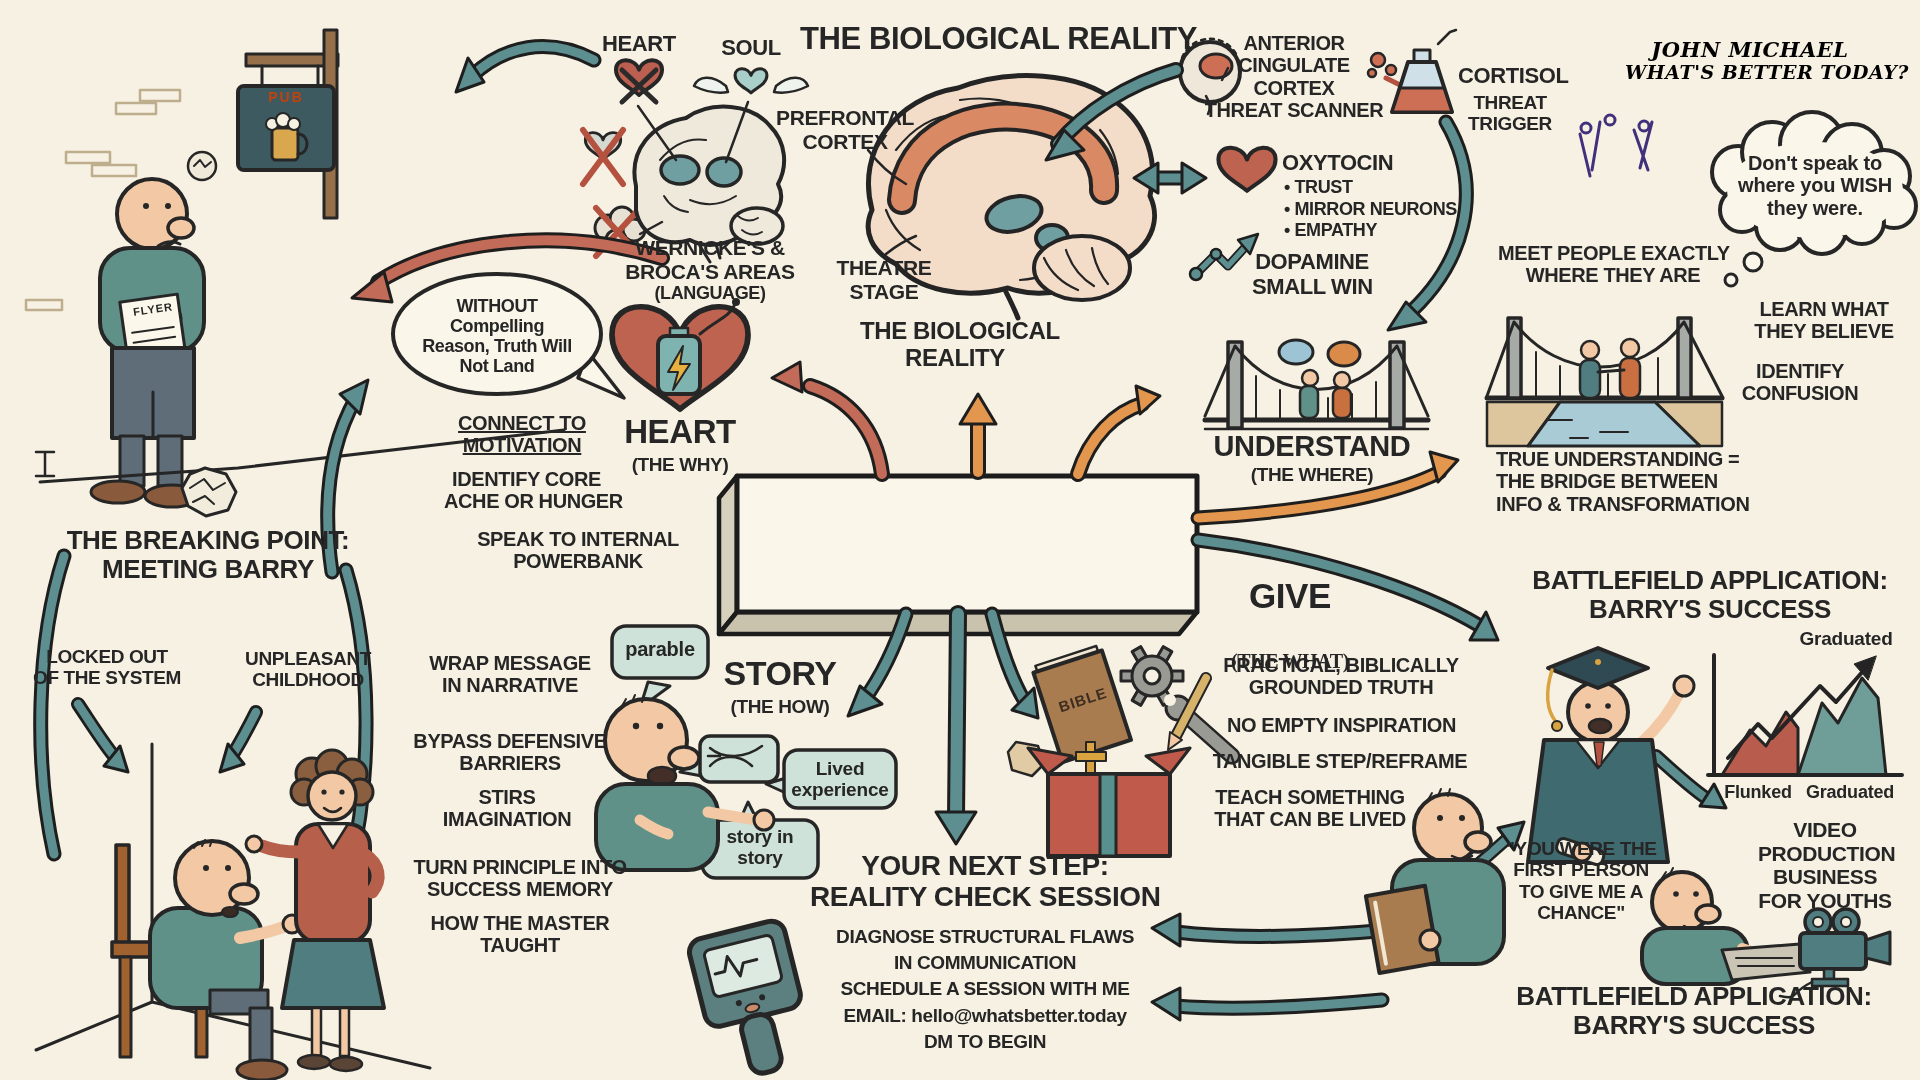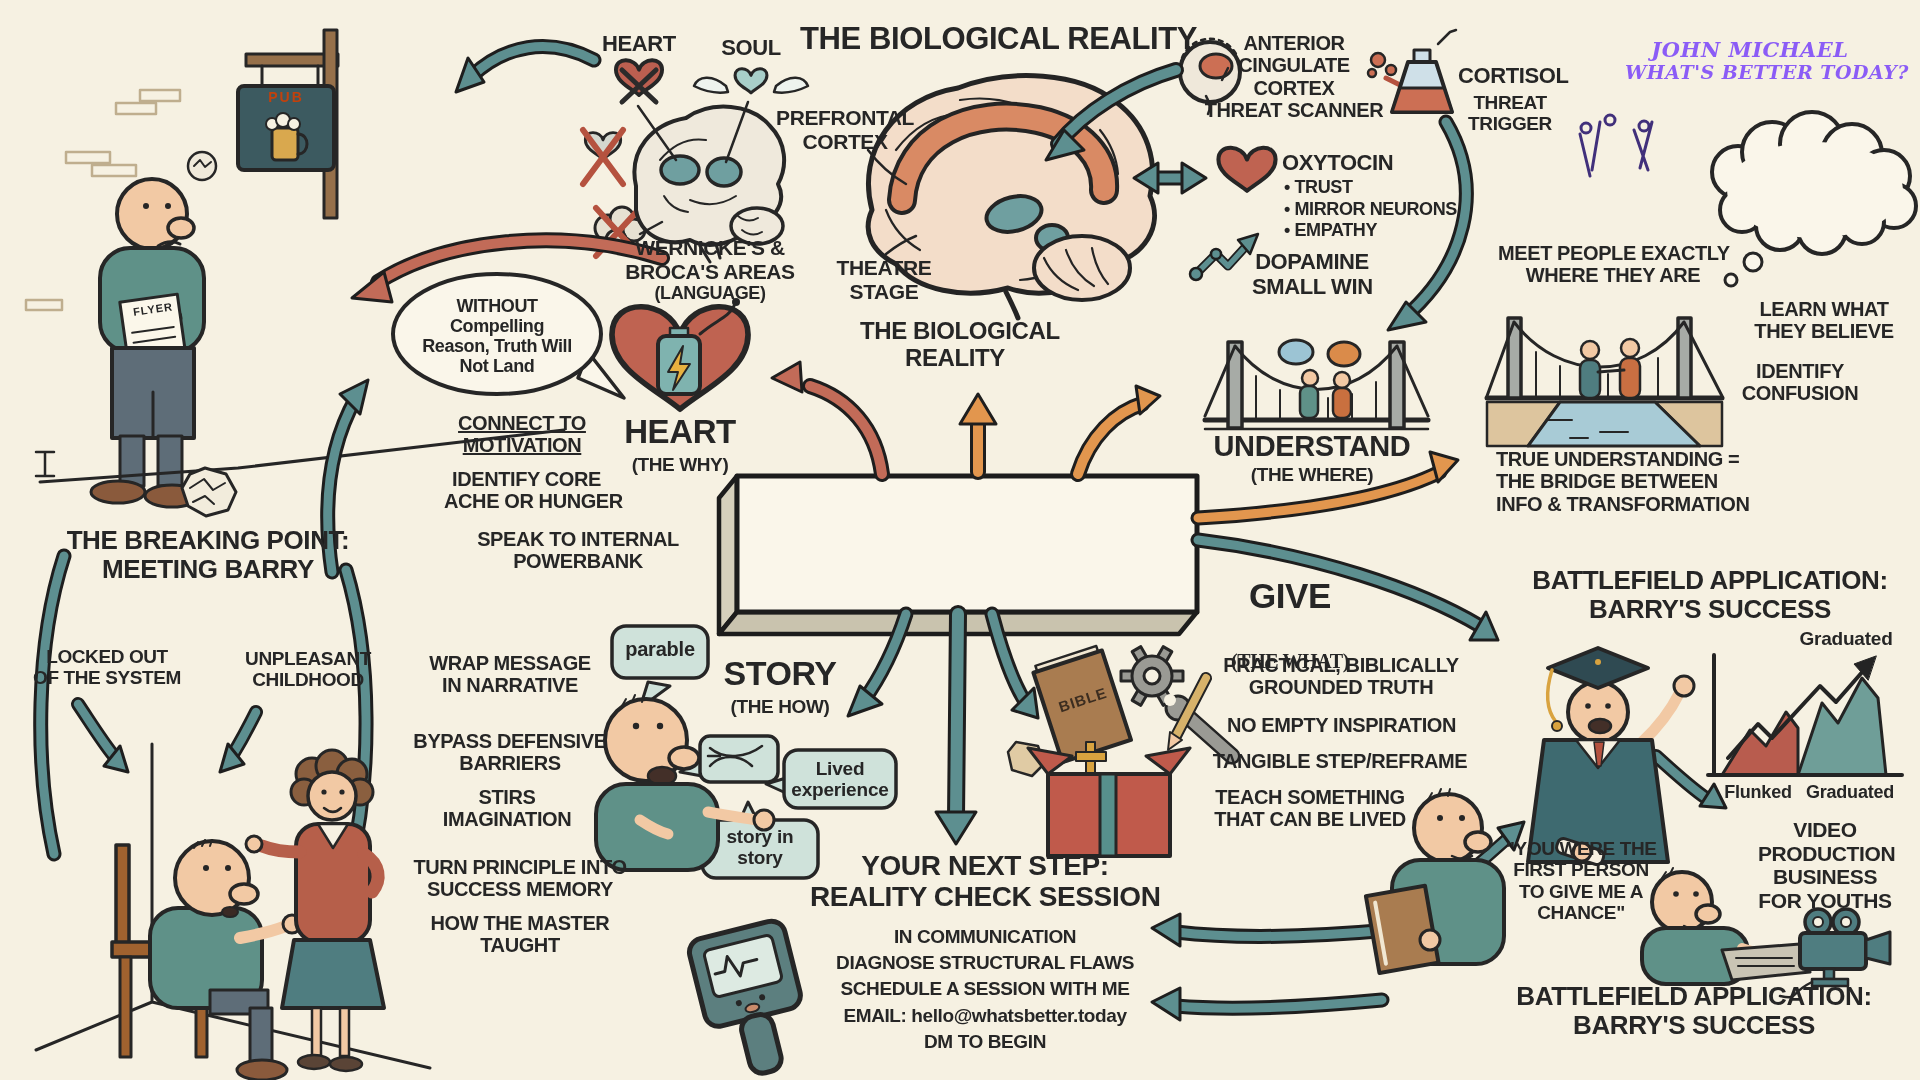--- a/index.html
+++ b/index.html
@@ -4,21 +4,21 @@
 <style>
   html,body{margin:0;padding:0;background:#cfc9b8;}
   .stage{position:relative;width:1920px;height:1080px;background:#f6f1e2;overflow:hidden;
          font-family:"Liberation Sans",sans-serif;}
   svg.art{position:absolute;left:0;top:0;width:1920px;height:1080px;}
   svg.art *{stroke-linecap:round;stroke-linejoin:round;}
   .t{position:absolute;font-weight:700;color:#262626;text-align:center;line-height:1.12;
      letter-spacing:-0.4px;white-space:nowrap;}
   .lt{text-align:left;}
   .bullets .ln::before{content:"• ";}
-  .sig{font-family:"DejaVu Serif",serif;font-style:italic;color:#8b5cf6;letter-spacing:.5px;}
+  .sig{font-family:"DejaVu Serif",serif;font-style:italic;color:#000000;letter-spacing:.5px;}
   .ln{display:block;}
 </style>
 </head>
 <body>
 
 <div class="stage">
 
 <svg class="art" viewBox="0 0 1920 1080">
 
   <g fill="none" stroke="#bfae8e" stroke-width="2.5">
@@ -558,20 +558,25 @@
 </div>
 <div class="t lt" style="left:1458px;top:64px;width:120px;font-size:22px;">CORTISOL</div>
 <div class="t" style="left:1460px;top:92px;width:100px;font-size:19px;">
   <span class="ln">THREAT</span>
       <span class="ln">TRIGGER</span>
 </div>
 <div class="t sig" style="left:1625px;top:38px;width:250px;font-size:21px;">
   <span class="ln">JOHN MICHAEL</span>
       <span class="ln" style="font-size:19px;">WHAT'S BETTER TODAY?</span>
 </div>
+<div class="t" style="left:1722px;top:152px;width:186px;font-size:20px;letter-spacing:-0.2px;">
+  <span class="ln">Don't speak to</span>
+      <span class="ln">where you WISH</span>
+      <span class="ln">they were.</span>
+</div>
 <div class="t" style="left:1498px;top:242px;width:230px;font-size:20px;">
   <span class="ln">MEET PEOPLE EXACTLY</span>
       <span class="ln">WHERE THEY ARE</span>
 </div>
 <div class="t" style="left:1744px;top:298px;width:160px;font-size:20px;">
   <span class="ln">LEARN WHAT</span>
       <span class="ln">THEY BELIEVE</span>
 </div>
 <div class="t" style="left:1732px;top:360px;width:136px;font-size:20px;">
   <span class="ln">IDENTIFY</span>
@@ -659,22 +664,22 @@
 </div>
 <div class="t" style="left:706px;top:826px;width:108px;font-size:19px;letter-spacing:-0.2px;">
   <span class="ln">story in</span>
       <span class="ln">story</span>
 </div>
 <div class="t" style="left:810px;top:850px;width:350px;font-size:28px;">
   <span class="ln">YOUR NEXT STEP:</span>
       <span class="ln">REALITY CHECK SESSION</span>
 </div>
 <div class="t" style="left:785px;top:924px;width:400px;font-size:19px;line-height:1.38;">
-  <span class="ln">IN COMMUNICATION</span>
-      <span class="ln">DIAGNOSE STRUCTURAL FLAWS</span>
+  <span class="ln">DIAGNOSE STRUCTURAL FLAWS</span>
+      <span class="ln">IN COMMUNICATION</span>
   <span class="ln">SCHEDULE A SESSION WITH ME</span>
       <span class="ln">EMAIL: hello@whatsbetter.today</span>
   <span class="ln">DM TO BEGIN</span>
 </div>
 <div class="t" style="left:1512px;top:566px;width:396px;font-size:26px;">
   <span class="ln">BATTLEFIELD APPLICATION:</span>
       <span class="ln">BARRY'S SUCCESS</span>
 </div>
 <div class="t" style="left:1794px;top:628px;width:104px;font-size:19px;letter-spacing:-0.2px;">Graduated</div>
 <div class="t" style="left:1714px;top:782px;width:88px;font-size:18px;letter-spacing:-0.2px;">Flunked</div>

